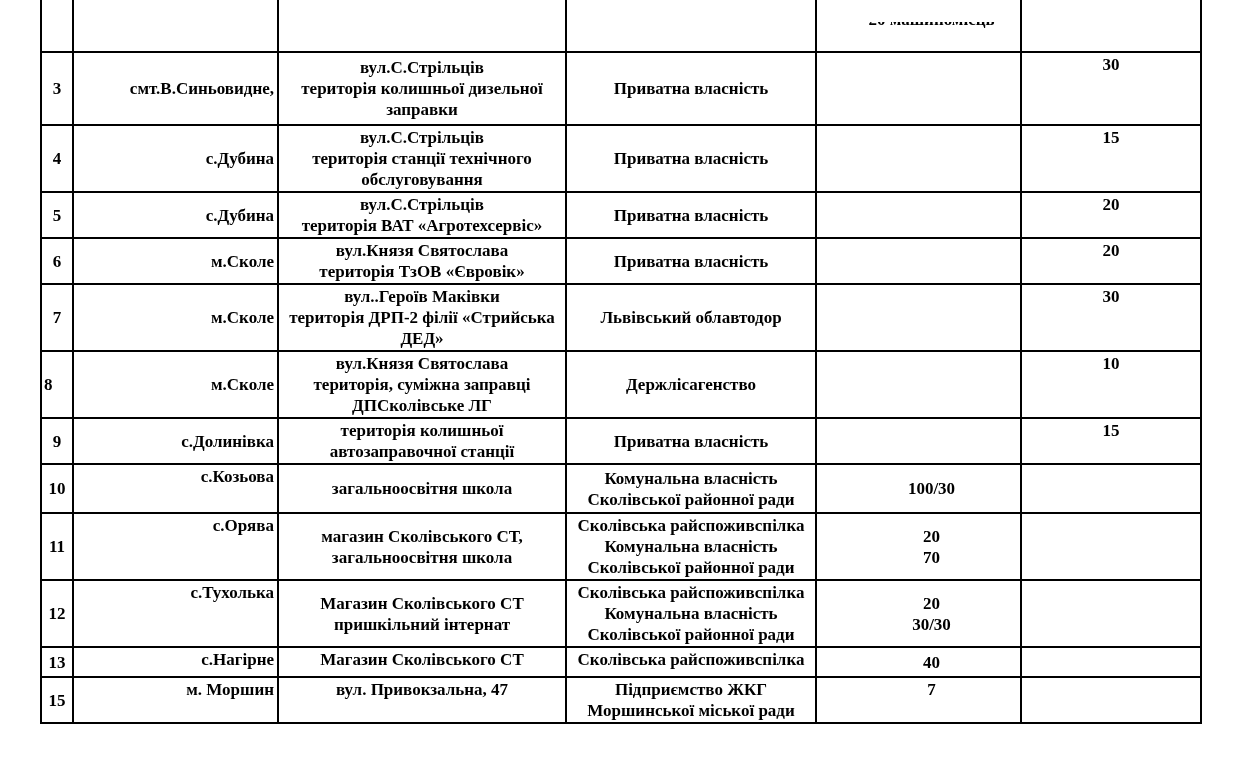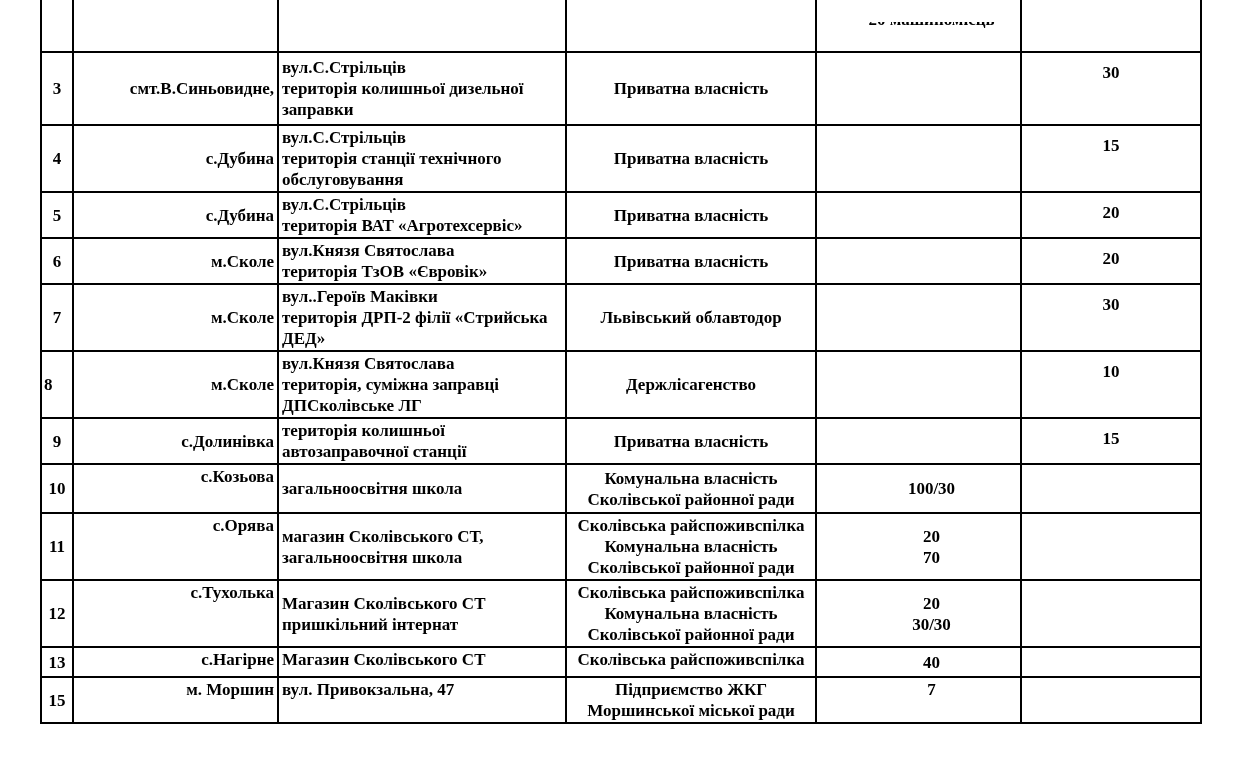--- a/index.html
+++ b/index.html
@@ -6,24 +6,24 @@
   body{width:1242px;height:758px;overflow:hidden;
        font-family:"Liberation Serif","DejaVu Serif",serif;}
   .page{position:relative;width:1242px;height:758px;background:#fff;}
   table.doc{border-collapse:collapse;table-layout:fixed;margin-left:40px;width:1160px;}
   td{border:2px solid #000;font-size:17px;line-height:21px;font-weight:bold;color:#000;
      vertical-align:middle;white-space:pre-line;overflow:hidden;padding:1px 3px;
      word-wrap:break-word;}
   td.c-num{text-align:center;padding:1px 1px;}
   td.num-left{text-align:left;padding-left:2px;}
   td.c-town{text-align:right;}
-  td.c-addr{text-align:left;}
+  td.c-addr{text-align:center;}
   td.c-own{text-align:center;}
   td.c-mid{text-align:center;padding-left:29px;}
-  td.c-right{text-align:center;vertical-align:top;padding-top:9px;}
+  td.c-right{text-align:center;vertical-align:top;padding-top:1px;}
   td.vtop{vertical-align:top;margin-left:40px;}
   tr.partial td{border-top:none;}
   .clip{height:7px;overflow:hidden;}
   .clip span{display:block;margin-top:-13px;text-align:center;font-size:17px;line-height:21px;}
 </style>
 </head>
 <body>
 
 <div class="page">
   <table class="doc">

